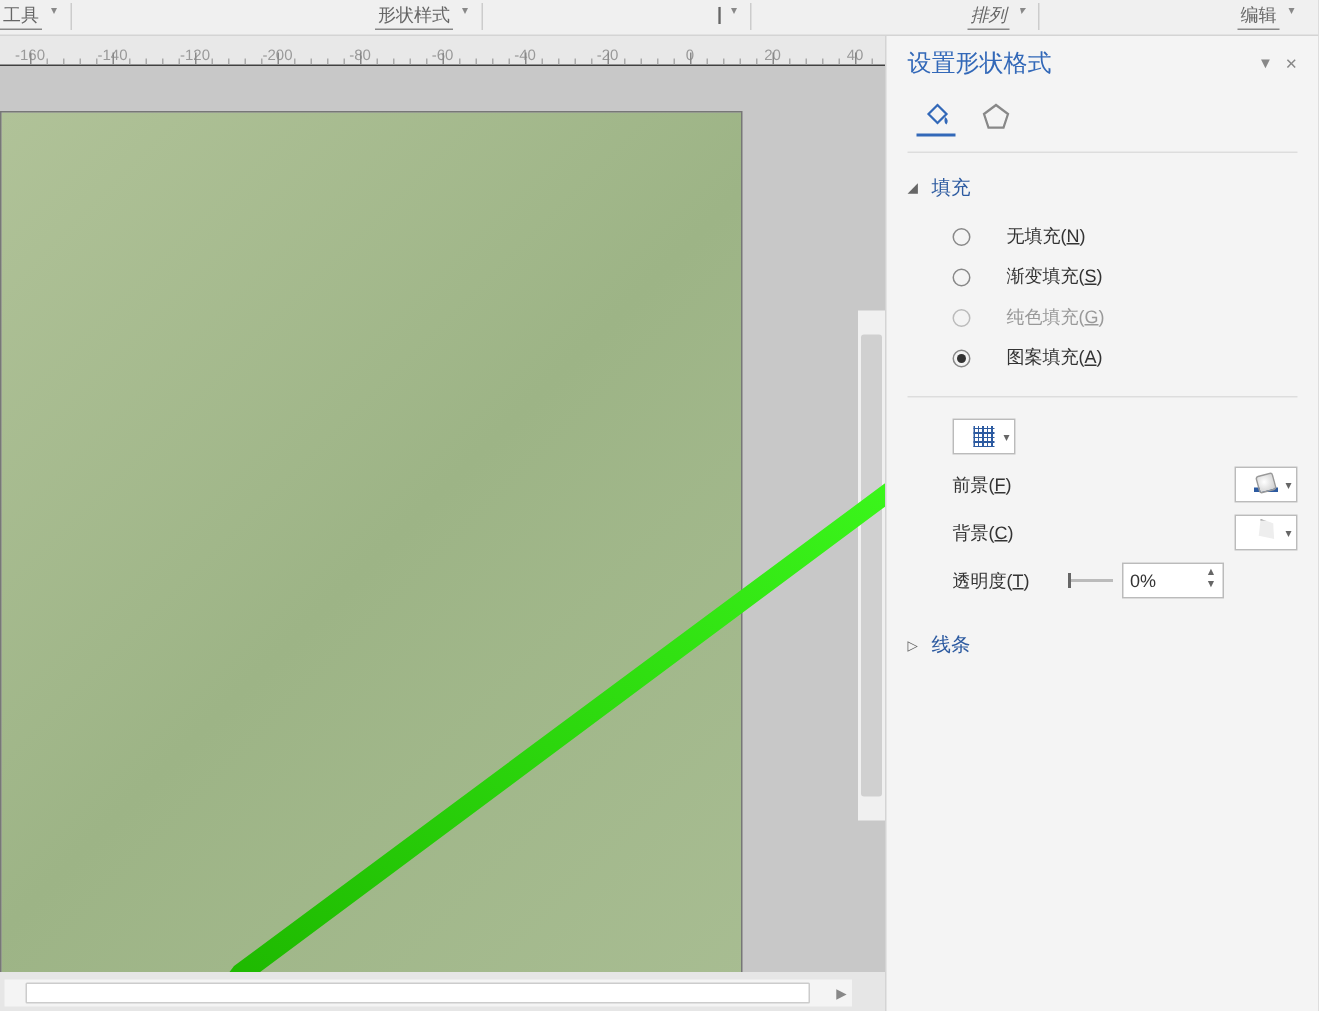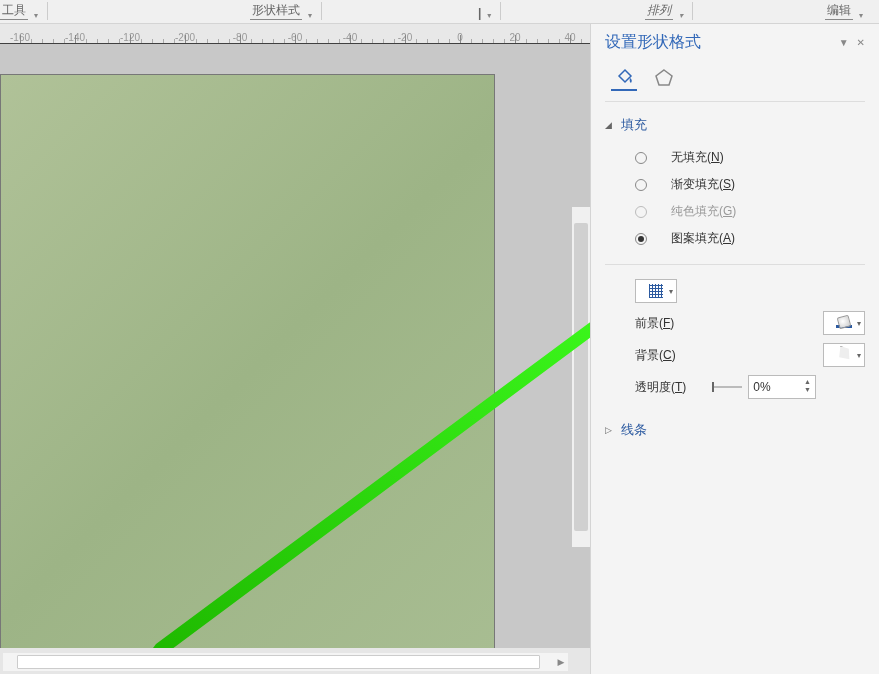--- a/index.html
+++ b/index.html
@@ -1,19 +1,19 @@
 <!DOCTYPE html>
 <html><head>
   <meta charset="utf-8">
   <style>
     * { margin: 0; padding: 0; box-sizing: border-box; font-family: "Microsoft YaHei", sans-serif; }
     body { background: #e6e6e6; width: 879px; height: 674px; overflow: hidden; position: relative; }
 
     .topbar { height: 24px; background: #f0f0f0; border-bottom: 1px solid #d4d4d4; display: flex; position: relative; }
-    .topbar-group { position: absolute; top: 2px; font-size: 12px; color: #666; display: flex; align-items: flex-end; gap: 6px; }
+    .topbar-group { position: absolute; top: 2px; font-size: 12px; color: #666; display: flex; align-items: flex-start; gap: 6px; }
     .topbar-group.g1 { left: 0; }
     .topbar-group.g2 { left: 250; }
     .topbar-group.g3 { left: 645px; font-style: italic; }
     .topbar-group.g4 { left: 825px; }
     .topbar-label { border-bottom: 1px solid #888; padding: 0 2px; }
     .dropdown-arrow { font-size: 8px; color: #888; }
     .divider-v { width: 1px; height: 18px; background: #ccc; margin: 0 3px; }
     .pipe-icon { font-weight: bold; color: #666; }
 
     .ruler { height: 20px; background: #e8e8e8; border-bottom: 1px solid #404040; position: relative; width: 590px; overflow: hidden; }

